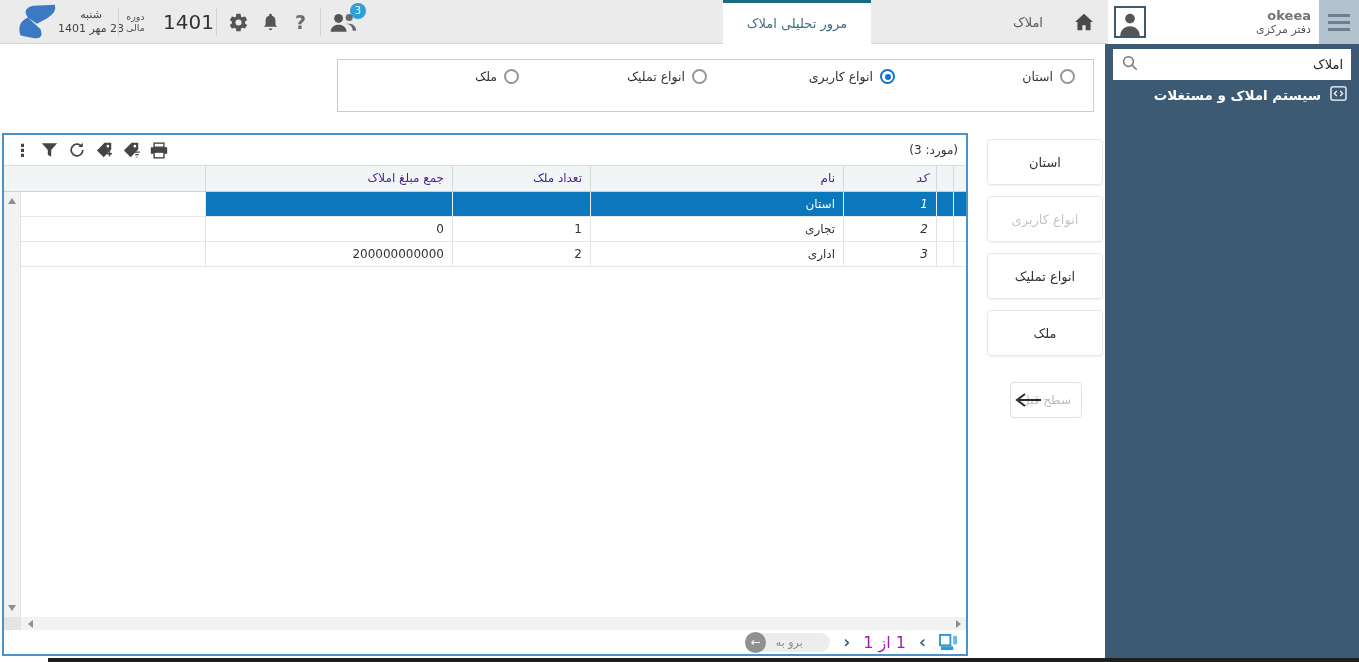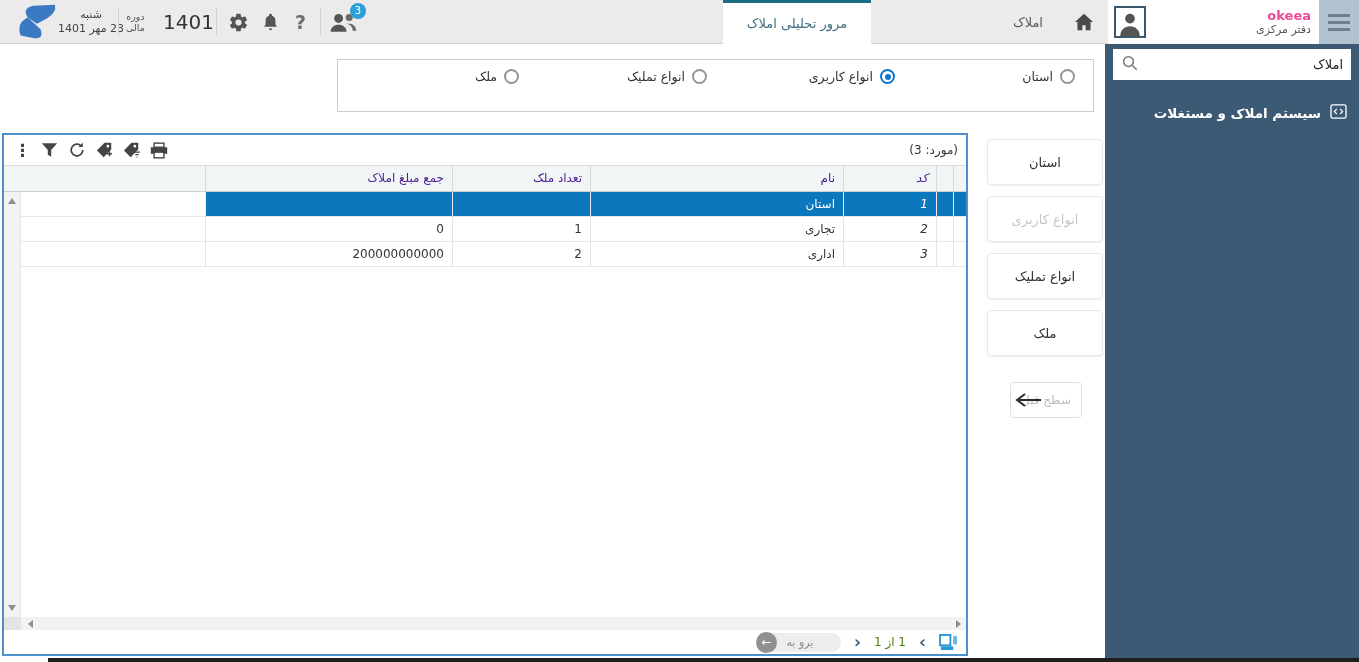--- a/index.html
+++ b/index.html
@@ -16,31 +16,31 @@
   .fiscal-year { left:163px; font-size:20px; color:#333; }
   .hdr-icon { color:#4e4e4e; justify-content:center; }
   .help-icon { font-size:19px; color:#6e6e6e; font-weight:bold; }
   .people-wrap { left:328px; position:absolute; top:0; height:44px; display:flex; align-items:center; }
   .badge { position:absolute; top:3px; left:22px; min-width:16px; height:16px; border-radius:8px; background:#2d9fd8; color:#fff; font-size:10px; line-height:16px; text-align:center; padding:0 3px; direction:ltr; }
   .tab { position:absolute; top:0; height:44px; display:flex; align-items:center; justify-content:center; font-size:13px; color:#5a5a5a; cursor:pointer; }
   .tab.active { background:#fff; border-top:3px solid #1a6b83; color:#3f6e80; border-bottom:1px solid #fff; }
   .home-tab { left:1066px; width:36px; top:0; height:44px; position:absolute; display:flex; align-items:center; justify-content:center; }
   .user-block { position:absolute; left:1108px; top:0; width:211px; height:44px; background:#fff; display:flex; align-items:center; justify-content:flex-start; flex-direction:row; padding-left:6px; direction:ltr; }
   .user-text { text-align:right; margin-right:8px; margin-left:auto; }
-  .user-name { font-size:13px; font-weight:bold; color:#ec4899; direction:ltr; }
+  .user-name { font-size:13px; font-weight:bold; color:#737373; direction:ltr; }
   .user-office { font-size:11px; color:#555; }
   .avatar { width:32px; height:32px; border:2px solid #3c5a6b; background:#fff; display:flex; align-items:flex-end; justify-content:center; overflow:hidden; }
   .hamburger { position:absolute; left:1319px; top:0; width:40px; height:44px; background:#b3c2cf; display:flex; flex-direction:column; align-items:center; justify-content:center; gap:4px; cursor:pointer; }
   .hamburger span { display:block; width:22px; height:3px; background:#6e8090; }
 
   
   .sidebar { position:absolute; top:44px; left:1105px; width:254px; height:618px; background:#3c5a74; z-index:4; }
   .search-box { margin:5px 8px 0 8px; height:31px; background:#fff; display:flex; align-items:center; justify-content:space-between; padding:0 8px; }
   .search-box .val { font-size:13px; color:#222; }
-  .side-item { margin-top:18px; padding:0 12px; height:30px; display:flex; align-items:center; gap:9px; color:#fff; font-size:13.5px; font-weight:600; cursor:pointer; }
+  .side-item { padding:0 12px; height:30px; display:flex; align-items:center; gap:9px; color:#fff; font-size:13.5px; font-weight:600; cursor:pointer; }
   .side-footer { position:absolute; left:0; bottom:5px; width:254px; height:37px; background:#486582; display:flex; align-items:center; gap:8px; padding:0 12px; color:#fff; font-size:13.5px; font-weight:600; cursor:pointer; }
   .ecare { display:flex; flex-direction:column; align-items:center; line-height:5px; }
   .ecare .cap { font-size:5px; color:#dbe4ec; margin-top:2px; }
 
   
   .radio-box { position:absolute; top:59px; left:337px; width:757px; height:53px; background:#fff; border:1px solid #c6ced4; }
   .radio-item { position:absolute; top:9px; display:flex; align-items:center; gap:7px; font-size:12.5px; color:#333; cursor:pointer; }
   .radio-circle { width:15px; height:15px; border-radius:50%; border:2px solid #8f969c; background:#fff; position:relative; flex:0 0 auto; }
   .radio-item.selected .radio-circle { border-color:#0d74ce; }
   .radio-item.selected .radio-circle::after { content:""; position:absolute; top:2.5px; left:2.5px; width:6px; height:6px; border-radius:50%; background:#0d74ce; }
@@ -70,21 +70,21 @@
   .vscroll .up { top:6px; border-left:4.5px solid transparent; border-right:4.5px solid transparent; border-bottom:6px solid #8a8f93; }
   .vscroll .down { bottom:6px; border-left:4.5px solid transparent; border-right:4.5px solid transparent; border-top:6px solid #8a8f93; }
   .hscroll { position:absolute; left:0; bottom:24px; right:0; height:13px; background:#f1f2f2; direction:ltr; }
   .hcorner { position:absolute; left:0; bottom:0; width:17px; height:13px; background:#e3e4e5; }
   .hscroll .left { position:absolute; left:24px; top:3px; width:0; height:0; border-top:4px solid transparent; border-bottom:4px solid transparent; border-right:5px solid #8a8f93; }
   .hscroll .right { position:absolute; right:5px; top:3px; width:0; height:0; border-top:4px solid transparent; border-bottom:4px solid transparent; border-left:5px solid #8a8f93; }
 
   
   .pager { position:absolute; left:0; right:0; bottom:0; height:24px; background:#fff; display:flex; direction:rtl; align-items:center; padding:0 8px; gap:13px; }
   .chev { font-size:17px; font-weight:bold; color:#33607c; line-height:20px; cursor:pointer; }
-  .page-info { font-size:12px; color:#4d7c0f; }
+  .page-info { font-size:16px; color:#a21caf; }
   .goto-pill { position:relative; width:82px; height:19px; background:#ededed; border-radius:10px; font-size:11px; color:#8a8a8a; text-align:center; line-height:19px; cursor:pointer; }
   .goto-circle { position:absolute; left:-3px; top:-1px; width:21px; height:21px; border-radius:50%; background:#909090; color:#fff; font-size:12px; line-height:21px; text-align:center; }
 
   
   .side-btn { position:absolute; left:987px; width:116px; height:46px; background:#fff; border:1px solid #e6e9eb; border-radius:4px; box-shadow:0 1px 2px rgba(0,0,0,0.06); font-size:13px; color:#333; display:flex; align-items:center; justify-content:center; cursor:pointer; }
   .side-btn.disabled { color:#c3c7cb; cursor:default; }
   .prev-btn { position:absolute; left:1010px; top:382px; width:72px; height:36px; background:#fff; border:1px solid #dcdfe2; border-radius:4px; font-size:12px; color:#b9bdc2; display:flex; align-items:center; justify-content:center; cursor:default; }
   .prev-arrow { position:absolute; left:2px; top:9px; }
 
   .bottom-strip { position:absolute; left:48px; right:0; bottom:0; height:4px; background:#1e1e1e; z-index:10; }

